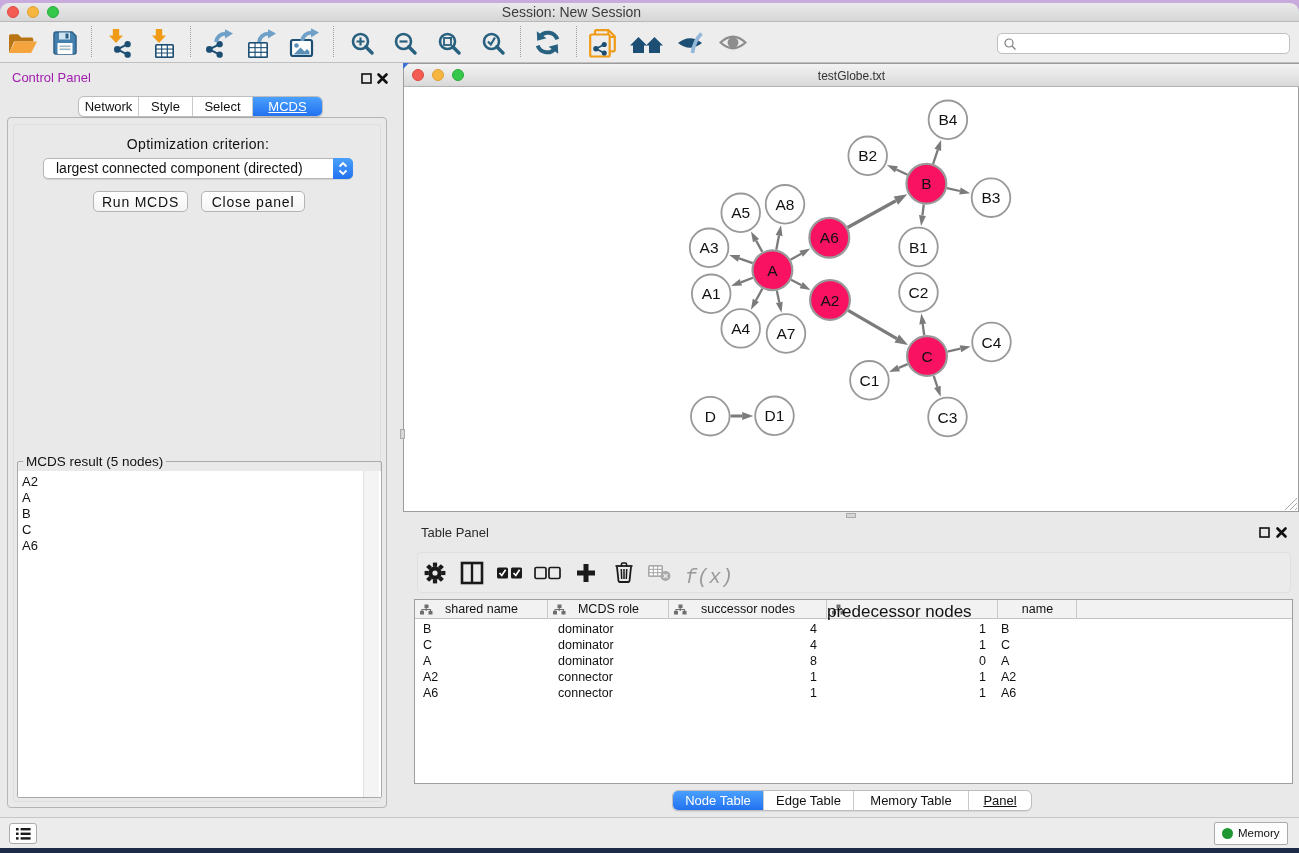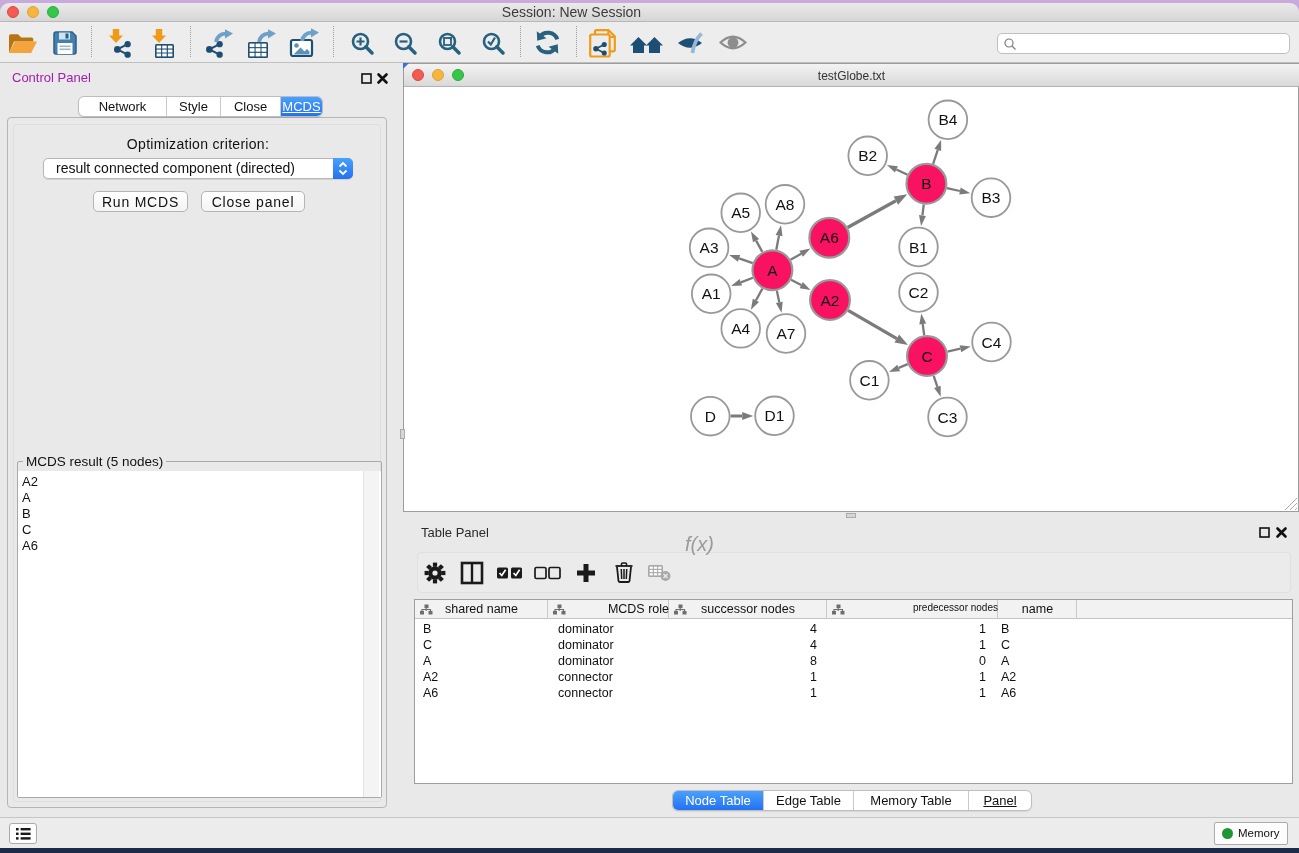--- a/index.html
+++ b/index.html
@@ -164,29 +164,29 @@
     <rect x="1" y="1" width="9" height="9" fill="none" stroke="#111" stroke-width="1.6"></rect>
   </svg>
 <svg class="abs" style="left:376px;top:72px" width="13" height="13" viewBox="0 0 13 13">
     <path d="M2.5 2.5 L10.5 10.5 M10.5 2.5 L2.5 10.5" stroke="#111" stroke-width="2.6" stroke-linecap="round"></path>
   </svg>
 
 <div class="abs" style="left:7px;top:117px;width:380px;height:691px;border:1px solid #b5b5b5;border-radius:4px;background:#e9e9e9"></div>
 <div class="abs" style="left:13px;top:124px;width:368px;height:678px;border:1px solid #dedede;border-radius:3px"></div>
 
 <div class="seg" style="left:78px;top:96px;width:245px;height:21px">
-<div style="width:88px">Network</div>
+<div style="width:60px">Network</div>
 <div style="width:54px">Style</div>
-<div style="width:60px">Close</div>
+<div style="width:60px">Select</div>
 <div class="on" style="flex:1">MCDS</div>
 </div>
 
 <div class="abs" style="left:0px;top:136px;width:396px;text-align:center;font-size:14px;letter-spacing:0.3px;color:#111">Optimization criterion:</div>
 <div class="abs" style="left:43px;top:158px;width:310px;height:21px;background:#fff;border:1px solid #b6b6b6;border-radius:5px;box-shadow:0 1px 1px rgba(0,0,0,0.1)"></div>
-<div class="abs" style="left:56px;top:160px;font-size:14px;color:#111">result connected component (directed)</div>
+<div class="abs" style="left:56px;top:160px;font-size:14px;color:#111">largest connected component (directed)</div>
 <div class="abs" style="left:333px;top:158px;width:20px;height:21px;background:linear-gradient(#4aa0fd,#2272f0);border-radius:0 5px 5px 0"></div>
 <svg class="abs" style="left:336px;top:161px" width="14" height="15" viewBox="0 0 14 15">
     <path d="M3.5 5.5 L7 2 L10.5 5.5" fill="none" stroke="#fff" stroke-width="1.8"></path>
     <path d="M3.5 9.5 L7 13 L10.5 9.5" fill="none" stroke="#fff" stroke-width="1.8"></path>
   </svg>
 <div class="btn" style="left:93px;top:191px;width:95px;height:21px">Run MCDS</div>
 <div class="btn" style="left:201px;top:191px;width:104px;height:21px">Close panel</div>
 
 <div class="abs" style="left:17px;top:461px;width:365px;height:337px;border:1px solid #a9a9a9;border-radius:2px"></div>
 <div class="abs" style="left:18px;top:471px;width:363px;height:326px;background:#fff"></div>
@@ -345,21 +345,21 @@
     <rect x="11.2" y="5.6" width="3.2" height="2.2" fill="#fff"></rect>
     <rect x="2.6" y="8.9" width="3.2" height="2.2" fill="#fff"></rect>
     <rect x="6.9" y="8.9" width="3.2" height="2.2" fill="#fff"></rect>
     <rect x="11.2" y="8.9" width="3.2" height="2.2" fill="#fff"></rect>
     <rect x="2.6" y="12.2" width="3.2" height="2.2" fill="#fff"></rect>
     <rect x="6.9" y="12.2" width="3.2" height="2.2" fill="#fff"></rect>
     <rect x="11.2" y="12.2" width="3.2" height="2.2" fill="#fff"></rect>
     <circle cx="18.5" cy="15" r="5" fill="#a9a9a9"></circle>
     <path d="M16.5 13 L20.5 17 M20.5 13 L16.5 17" stroke="#ebebeb" stroke-width="1.4"></path>
   </svg>
-<div class="abs" style="left:685px;top:533px;font-family:Liberation Sans, sans-serif;font-style:italic;font-size:20px;color:#9a9a9a"><i>f(x)</i></div>
+<div class="abs" style="left:685px;top:566px;font-family:Liberation Mono, monospace;font-style:italic;font-size:20px;color:#9a9a9a"><i>f(x)</i></div>
 
 <div class="abs" style="left:414px;top:599px;width:879px;height:185px;background:#fff;border:1px solid #9e9e9e"></div>
 <div class="abs" style="left:415px;top:600px;width:877px;height:19px;background:#f2f2f2;border-bottom:1px solid #c4c4c4"></div>
 <div class="abs" style="left:547px;top:600px;width:1px;height:19px;background:#c9c9c9"></div>
 <svg class="abs" style="left:420px;top:604px" width="13" height="11" viewBox="0 0 13 10">
     <g fill="#6e6e6e">
       <rect x="4.5" y="0" width="4" height="3.6"></rect>
       <rect x="0" y="6.4" width="4" height="3.6"></rect>
       <rect x="8.5" y="6.4" width="4" height="3.6"></rect>
       <path d="M6.2 3.6 V5 H2 V6.6 M6.2 5 H10.5 V6.6 M6.2 5 V6.4" fill="none" stroke="#6e6e6e" stroke-width="1.1"></path>
@@ -368,41 +368,41 @@
 <div class="abs" style="left:415px;top:602px;width:133px;text-align:center;font-size:12.5px;color:#111">shared name</div>
 <div class="abs" style="left:668px;top:600px;width:1px;height:19px;background:#c9c9c9"></div>
 <svg class="abs" style="left:553px;top:604px" width="13" height="11" viewBox="0 0 13 10">
     <g fill="#6e6e6e">
       <rect x="4.5" y="0" width="4" height="3.6"></rect>
       <rect x="0" y="6.4" width="4" height="3.6"></rect>
       <rect x="8.5" y="6.4" width="4" height="3.6"></rect>
       <path d="M6.2 3.6 V5 H2 V6.6 M6.2 5 H10.5 V6.6 M6.2 5 V6.4" fill="none" stroke="#6e6e6e" stroke-width="1.1"></path>
     </g>
   </svg>
-<div class="abs" style="left:548px;top:602px;width:121px;text-align:right;font-size:12.5px;color:#111">MCDS role</div>
+<div class="abs" style="left:548px;top:602px;width:121px;text-align:center;font-size:12.5px;color:#111">MCDS role</div>
 <div class="abs" style="left:826px;top:600px;width:1px;height:19px;background:#c9c9c9"></div>
 <svg class="abs" style="left:674px;top:604px" width="13" height="11" viewBox="0 0 13 10">
     <g fill="#6e6e6e">
       <rect x="4.5" y="0" width="4" height="3.6"></rect>
       <rect x="0" y="6.4" width="4" height="3.6"></rect>
       <rect x="8.5" y="6.4" width="4" height="3.6"></rect>
       <path d="M6.2 3.6 V5 H2 V6.6 M6.2 5 H10.5 V6.6 M6.2 5 V6.4" fill="none" stroke="#6e6e6e" stroke-width="1.1"></path>
     </g>
   </svg>
 <div class="abs" style="left:669px;top:602px;width:158px;text-align:center;font-size:12.5px;color:#111">successor nodes</div>
 <div class="abs" style="left:997px;top:600px;width:1px;height:19px;background:#c9c9c9"></div>
 <svg class="abs" style="left:832px;top:604px" width="13" height="11" viewBox="0 0 13 10">
     <g fill="#6e6e6e">
       <rect x="4.5" y="0" width="4" height="3.6"></rect>
       <rect x="0" y="6.4" width="4" height="3.6"></rect>
       <rect x="8.5" y="6.4" width="4" height="3.6"></rect>
       <path d="M6.2 3.6 V5 H2 V6.6 M6.2 5 H10.5 V6.6 M6.2 5 V6.4" fill="none" stroke="#6e6e6e" stroke-width="1.1"></path>
     </g>
   </svg>
-<div class="abs" style="left:827px;top:602px;width:171px;text-align:right;font-size:10px;color:#111">predecessor nodes</div>
+<div class="abs" style="left:827px;top:602px;width:171px;text-align:left;font-size:17px;color:#111">predecessor nodes</div>
 <div class="abs" style="left:1076px;top:600px;width:1px;height:19px;background:#c9c9c9"></div>
 <div class="abs" style="left:998px;top:602px;width:79px;text-align:center;font-size:12.5px;color:#111">name</div>
 <div class="abs" style="left:423px;top:622px;font-size:12.5px;color:#111">B</div>
 <div class="abs" style="left:558px;top:622px;font-size:12.5px;color:#111">dominator</div>
 <div class="abs" style="left:700px;top:622px;width:117px;text-align:right;font-size:12.5px;color:#111">4</div>
 <div class="abs" style="left:870px;top:622px;width:116px;text-align:right;font-size:12.5px;color:#111">1</div>
 <div class="abs" style="left:1001px;top:622px;font-size:12.5px;color:#111">B</div>
 <div class="abs" style="left:423px;top:638px;font-size:12.5px;color:#111">C</div>
 <div class="abs" style="left:558px;top:638px;font-size:12.5px;color:#111">dominator</div>
 <div class="abs" style="left:700px;top:638px;width:117px;text-align:right;font-size:12.5px;color:#111">4</div>

